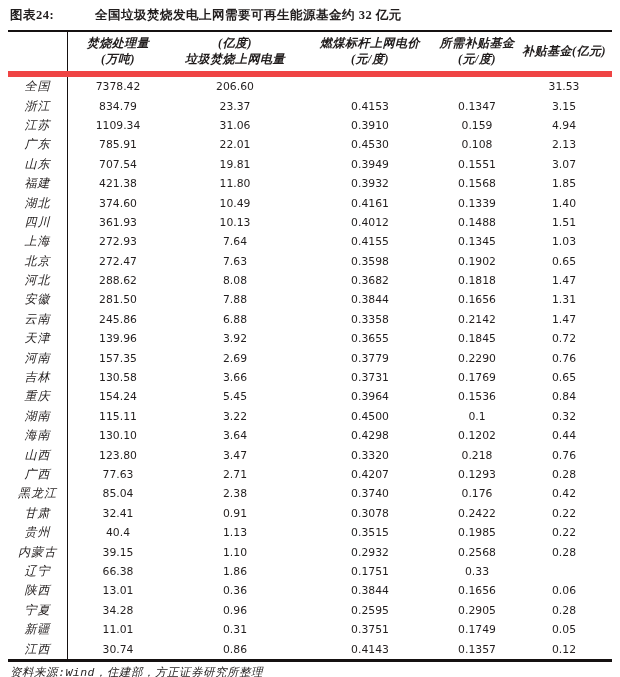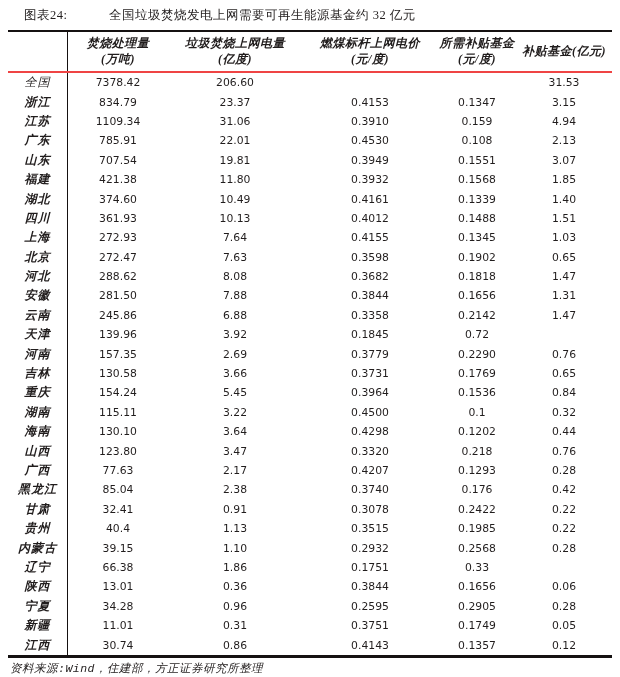--- a/index.html
+++ b/index.html
@@ -6,42 +6,42 @@
   body {
     width: 620px; height: 677px;
     background: #ffffff;
     color: #211d1d;
     font-family: "Liberation Serif", serif;
     overflow: hidden;
   }
   .title-row {
     display: flex;
     align-items: baseline;
-    padding: 7px 10px 0 24px;
+    padding: 7px 10px 0 10px;
     height: 18px;
     font-size: 12.5px;
-    font-weight: normal;
+    font-weight: bold;
   }
   .figure-label { width: 85px; flex: 0 0 85px; letter-spacing: .5px; }
   .figure-title { flex: 1; letter-spacing: .5px; }
 
   .table {
     margin: 5px 8px 0 8px;
     width: 604px;
     border-top: 2px solid #151111;
     border-bottom: 3px solid #151111;
     box-sizing: content-box;
   }
   .grid-cols {
     display: grid;
     grid-template-columns: 60px 100px 134px 136px 78px 96px;
   }
   .thead {
     height: 39px;
-    border-bottom: 2px solid #ef4444;
+    border-bottom: 6px solid #ef4444;
     align-items: center;
   }
   .th {
     text-align: center;
     font-style: italic;
     font-weight: bold;
     font-size: 12px;
     line-height: 1.3;
     letter-spacing: .5px;
   }
@@ -57,21 +57,20 @@
   .cell { text-align: center; }
   .region {
     font-style: italic;
     font-size: 12px;
     border-right: 1px solid #151111;
     height: 100%;
     display: flex;
     align-items: center;
     justify-content: center;
     letter-spacing: 1px;
-    font-weight: bold;
   }
   .num {
     font-family: "DejaVu Sans", sans-serif;
     font-size: 10.8px;
   }
   .trow.total .num, .trow.total .region { font-weight: normal; }
 
   .source-note {
     margin: 3px 0 0 10px;
     font-style: italic;
@@ -89,22 +88,22 @@
 </div>
 
 <div class="table">
   <div class="thead grid-cols">
     <div class="th corner"></div>
     <div class="th">
       <div>焚烧处理量</div>
       <div>(万吨)</div>
     </div>
     <div class="th">
+      <div>(亿度)</div>
       <div>垃圾焚烧上网电量</div>
-      <div>(亿度)</div>
     </div>
     <div class="th">
       <div>燃煤标杆上网电价</div>
       <div>(元/度)</div>
     </div>
     <div class="th">
       <div>所需补贴基金</div>
       <div>(元/度)</div>
     </div>
     <div class="th">
@@ -213,20 +212,21 @@
     <div class="cell num">245.86</div>
     <div class="cell num">6.88</div>
     <div class="cell num">0.3358</div>
     <div class="cell num">0.2142</div>
     <div class="cell num">1.47</div>
   </div>
       <div class="trow grid-cols">
     <div class="cell region">天津</div>
     <div class="cell num">139.96</div>
     <div class="cell num">3.92</div>
+    <div class="cell num">0.3655</div>
     <div class="cell num">0.1845</div>
     <div class="cell num">0.72</div>
   </div>
       <div class="trow grid-cols">
     <div class="cell region">河南</div>
     <div class="cell num">157.35</div>
     <div class="cell num">2.69</div>
     <div class="cell num">0.3779</div>
     <div class="cell num">0.2290</div>
     <div class="cell num">0.76</div>
@@ -267,21 +267,21 @@
     <div class="cell region">山西</div>
     <div class="cell num">123.80</div>
     <div class="cell num">3.47</div>
     <div class="cell num">0.3320</div>
     <div class="cell num">0.218</div>
     <div class="cell num">0.76</div>
   </div>
       <div class="trow grid-cols">
     <div class="cell region">广西</div>
     <div class="cell num">77.63</div>
-    <div class="cell num">2.17</div>
+    <div class="cell num">2.71</div>
     <div class="cell num">0.4207</div>
     <div class="cell num">0.1293</div>
     <div class="cell num">0.28</div>
   </div>
       <div class="trow grid-cols">
     <div class="cell region">黑龙江</div>
     <div class="cell num">85.04</div>
     <div class="cell num">2.38</div>
     <div class="cell num">0.3740</div>
     <div class="cell num">0.176</div>

